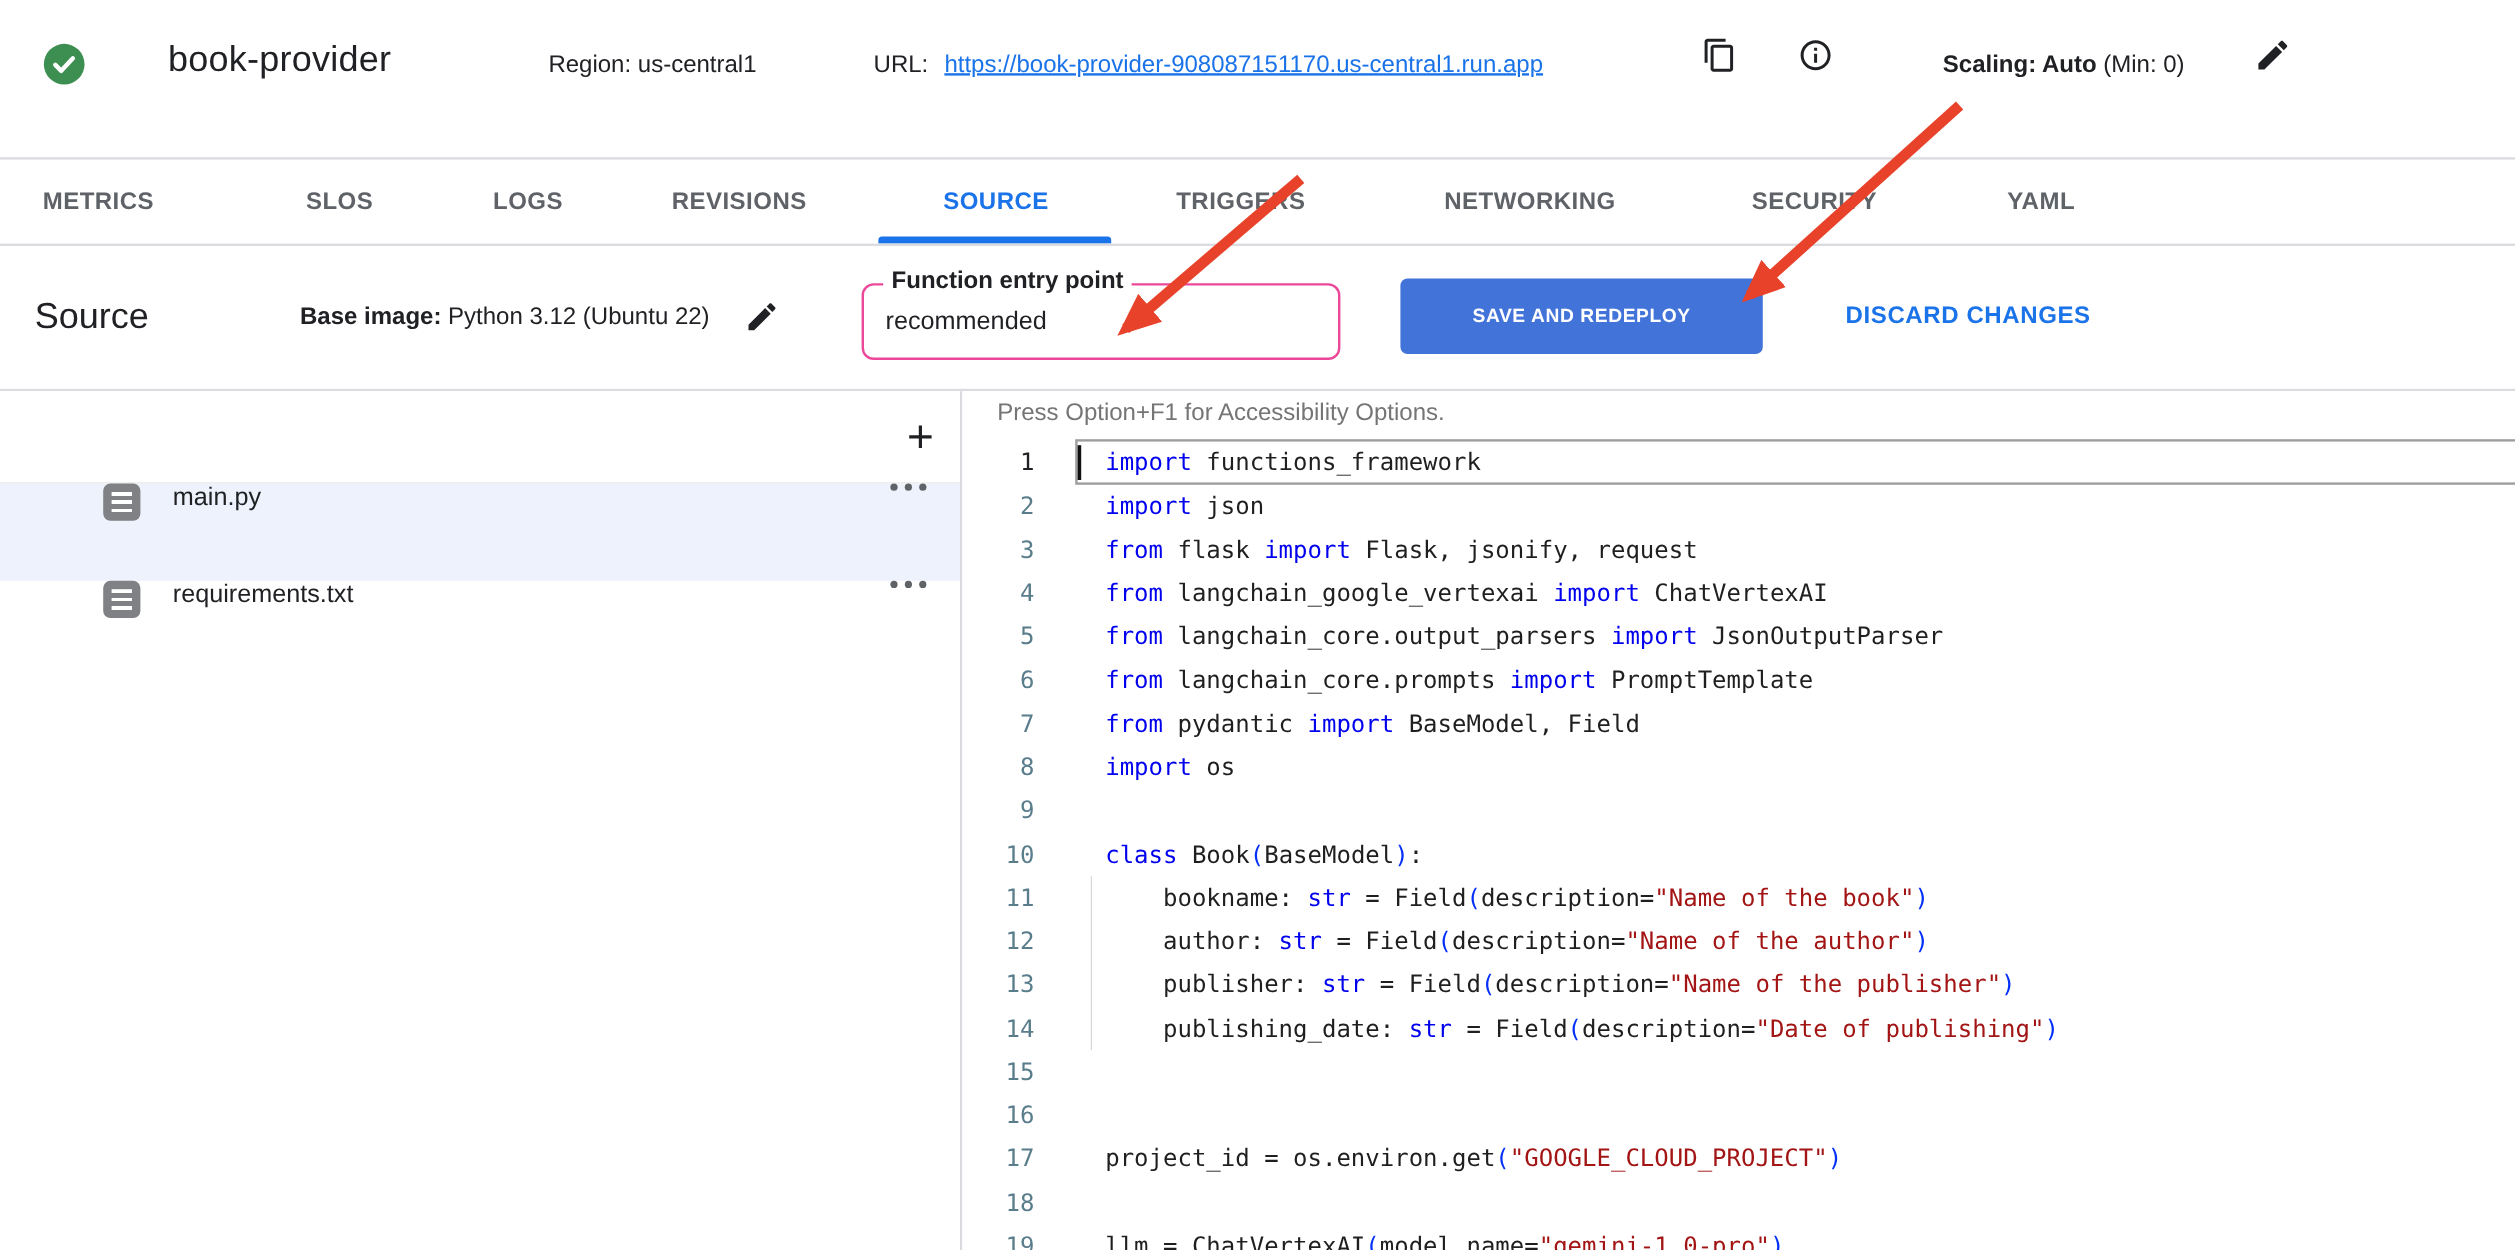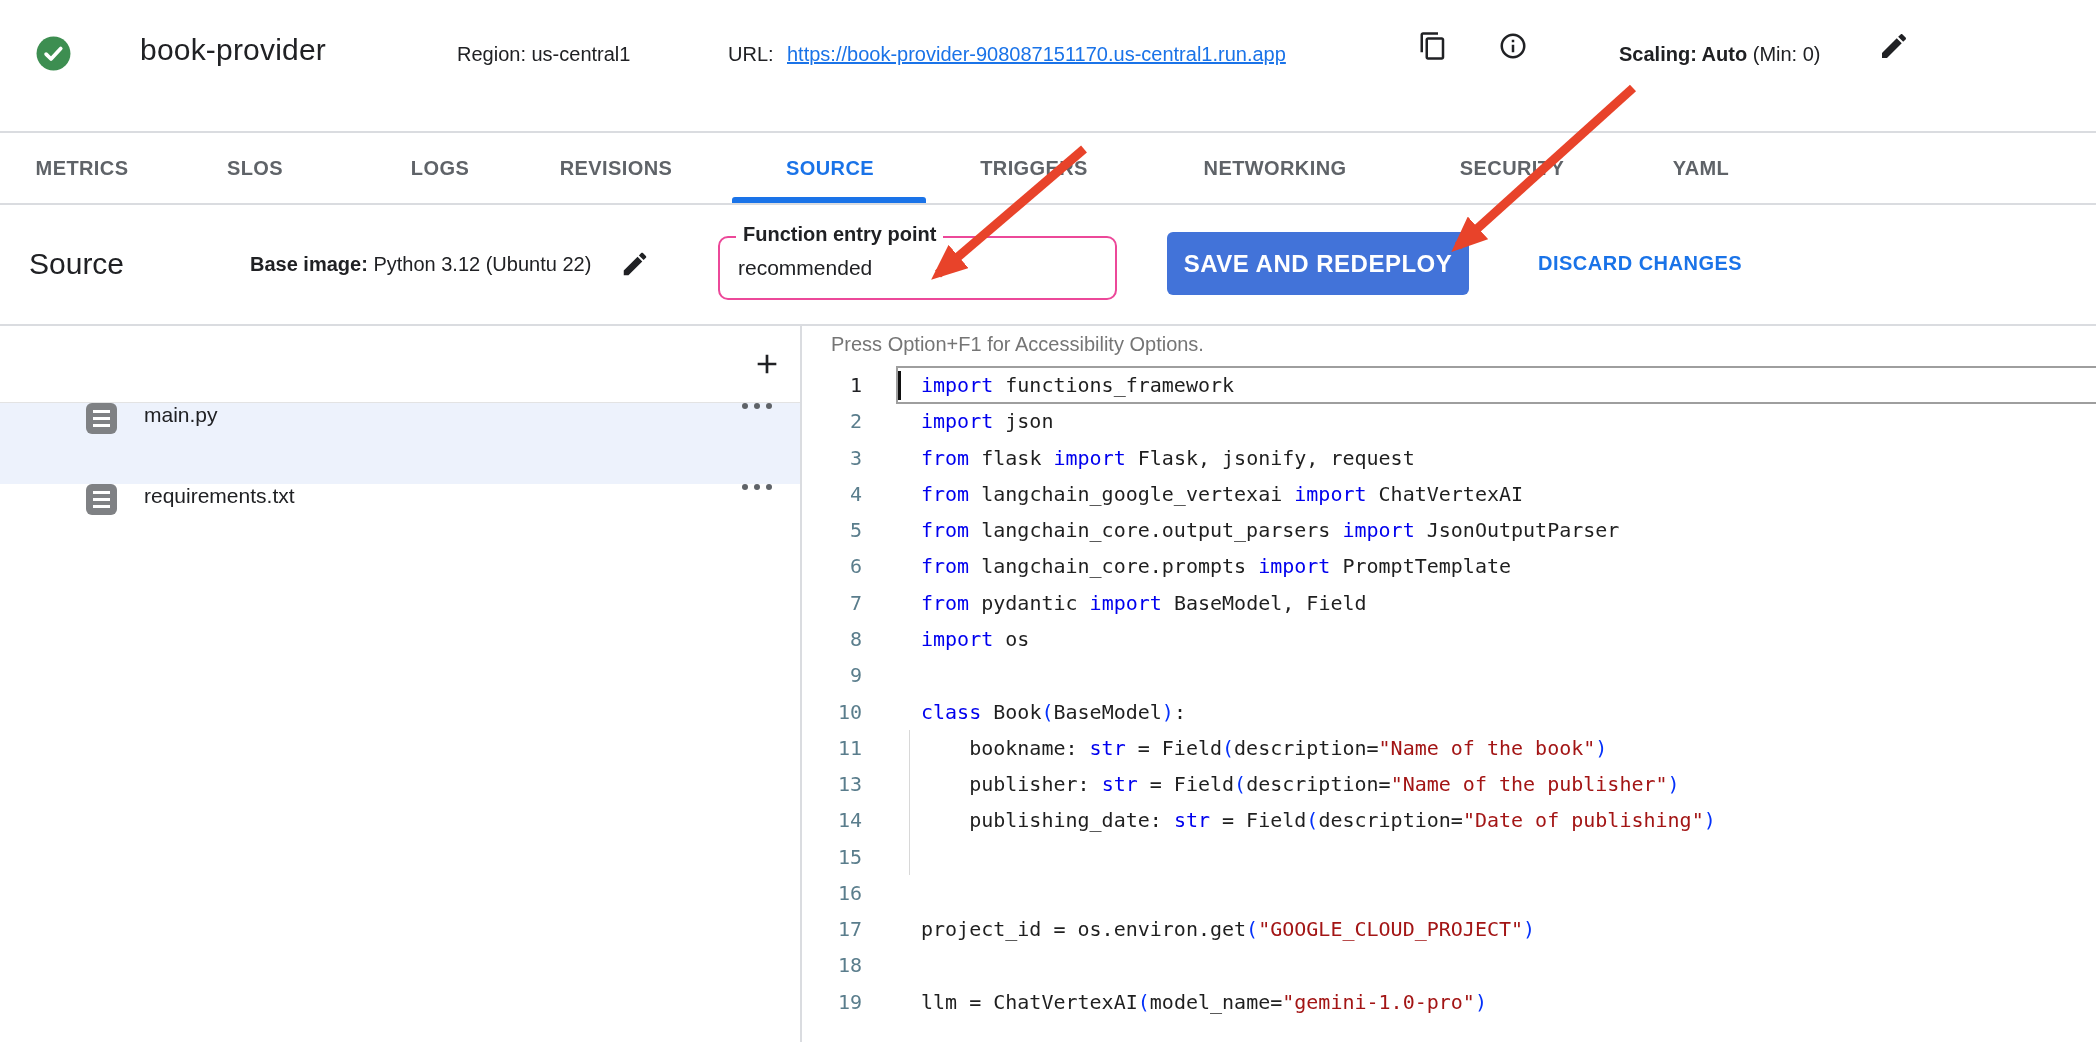--- a/index.html
+++ b/index.html
@@ -25,37 +25,37 @@
   .scaling{left:1619px}
   .bold{font-weight:bold}
   .pencil-hdr{left:1878px;top:30px}
   .divider{position:absolute;left:0;width:2096px;height:2px;background:var(--divider)}
   
   .tab-bar{position:absolute;left:0;top:133px;width:2096px;height:70px}
   .tab{position:absolute;top:0;height:70px;line-height:70px;transform:translateX(-50%);
     font-size:20px;font-weight:bold;letter-spacing:.4px;color:var(--text_secondary);
     cursor:pointer;white-space:nowrap}
   .tab.active{color:var(--accent_blue)}
-  .tab-0{left:82px}.tab-1{left:255px}.tab-2{left:440px}.tab-3{left:616px}.tab-4{left:830px}
+  .tab-0{left:82px}.tab-1{left:283px}.tab-2{left:440px}.tab-3{left:616px}.tab-4{left:830px}
   .tab-5{left:1034px}.tab-6{left:1275px}.tab-7{left:1512px}.tab-8{left:1701px}
   .tab-underline{position:absolute;left:732px;top:64px;width:194px;height:6px;
     background:var(--accent_blue);border-radius:3px 3px 0 0}
   
   .toolbar{position:absolute;left:0;top:205px;width:2096px;height:119px}
   .src-title{position:absolute;left:29px;top:42px;font-size:30px}
   .base-image{position:absolute;left:250px;top:48px;font-size:20px;white-space:nowrap}
   .pencil-base{position:absolute;left:620px;top:44px;width:30px;height:30px;cursor:pointer}
   .entry-field{position:absolute;left:718px;top:31px;width:399px;height:64px;
     border:2px solid #ec4899;border-radius:10px;background:#fff;cursor:text}
   .entry-label{position:absolute;left:16px;top:-15px;background:#fff;padding:0 7px;
     font-size:20px;font-weight:bold;white-space:nowrap}
   .entry-value{position:absolute;left:18px;top:0;line-height:60px;font-size:21px}
   .save-btn{position:absolute;left:1167px;top:27px;width:302px;height:63px;
     background:var(--button_blue);border:none;border-radius:6px;color:#fff;
-    font-family:"Liberation Sans",sans-serif;font-size:24px;font-weight:bold;
+    font-family:"Liberation Sans",sans-serif;font-size:16px;font-weight:bold;
     letter-spacing:.5px;cursor:pointer}
   .discard-btn{position:absolute;left:1538px;top:27px;height:63px;line-height:63px;
     color:var(--accent_blue);font-size:20px;font-weight:bold;letter-spacing:.5px;cursor:pointer}
   
   .file-panel{position:absolute;left:0;top:326px;width:800px;bottom:0;background:#fff}
   .add-file-btn{position:absolute;left:751px;top:22px;width:32px;height:32px;cursor:pointer}
   .panel-divider{position:absolute;left:0;top:76px;width:100%;height:1px;background:#e3e3e3}
   .file-list{position:absolute;left:0;top:77px;width:100%}
   .file-row{position:relative;height:81px;display:flex;cursor:pointer}
   .file-row.selected{background:var(--selected_row)}
@@ -196,20 +196,21 @@
       <div class="code-line"><span class="ln">2</span><span class="lt"><span class="tok-k">import</span><span class="tok-d"> json</span></span></div>
       <div class="code-line"><span class="ln">3</span><span class="lt"><span class="tok-k">from</span><span class="tok-d"> flask </span><span class="tok-k">import</span><span class="tok-d"> Flask, jsonify, request</span></span></div>
       <div class="code-line"><span class="ln">4</span><span class="lt"><span class="tok-k">from</span><span class="tok-d"> langchain_google_vertexai </span><span class="tok-k">import</span><span class="tok-d"> ChatVertexAI</span></span></div>
       <div class="code-line"><span class="ln">5</span><span class="lt"><span class="tok-k">from</span><span class="tok-d"> langchain_core.output_parsers </span><span class="tok-k">import</span><span class="tok-d"> JsonOutputParser</span></span></div>
       <div class="code-line"><span class="ln">6</span><span class="lt"><span class="tok-k">from</span><span class="tok-d"> langchain_core.prompts </span><span class="tok-k">import</span><span class="tok-d"> PromptTemplate</span></span></div>
       <div class="code-line"><span class="ln">7</span><span class="lt"><span class="tok-k">from</span><span class="tok-d"> pydantic </span><span class="tok-k">import</span><span class="tok-d"> BaseModel, Field</span></span></div>
       <div class="code-line"><span class="ln">8</span><span class="lt"><span class="tok-k">import</span><span class="tok-d"> os</span></span></div>
       <div class="code-line"><span class="ln">9</span><span class="lt"></span></div>
       <div class="code-line"><span class="ln">10</span><span class="lt"><span class="tok-k">class</span><span class="tok-d"> Book</span><span class="tok-b">(</span><span class="tok-d">BaseModel</span><span class="tok-b">)</span><span class="tok-d">:</span></span></div>
       <div class="code-line"><span class="ln">11</span><span class="lt"><span class="tok-d">    bookname: </span><span class="tok-k">str</span><span class="tok-d"> = Field</span><span class="tok-b">(</span><span class="tok-d">description=</span><span class="tok-s">"Name of the book"</span><span class="tok-b">)</span></span></div>
+      <div class="code-line"><span class="ln">12</span><span class="lt"><span class="tok-d">    author: </span><span class="tok-k">str</span><span class="tok-d"> = Field</span><span class="tok-b">(</span><span class="tok-d">description=</span><span class="tok-s">"Name of the author"</span><span class="tok-b">)</span></span></div>
       <div class="code-line"><span class="ln">13</span><span class="lt"><span class="tok-d">    publisher: </span><span class="tok-k">str</span><span class="tok-d"> = Field</span><span class="tok-b">(</span><span class="tok-d">description=</span><span class="tok-s">"Name of the publisher"</span><span class="tok-b">)</span></span></div>
       <div class="code-line"><span class="ln">14</span><span class="lt"><span class="tok-d">    publishing_date: </span><span class="tok-k">str</span><span class="tok-d"> = Field</span><span class="tok-b">(</span><span class="tok-d">description=</span><span class="tok-s">"Date of publishing"</span><span class="tok-b">)</span></span></div>
       <div class="code-line"><span class="ln">15</span><span class="lt"></span></div>
       <div class="code-line"><span class="ln">16</span><span class="lt"></span></div>
       <div class="code-line"><span class="ln">17</span><span class="lt"><span class="tok-d">project_id = os.environ.get</span><span class="tok-b">(</span><span class="tok-s">"GOOGLE_CLOUD_PROJECT"</span><span class="tok-b">)</span></span></div>
       <div class="code-line"><span class="ln">18</span><span class="lt"></span></div>
       <div class="code-line"><span class="ln">19</span><span class="lt"><span class="tok-d">llm = ChatVertexAI</span><span class="tok-b">(</span><span class="tok-d">model_name=</span><span class="tok-s">"gemini-1.0-pro"</span><span class="tok-b">)</span></span></div>
     </div>
   <div class="cursor"></div>
 </div>

